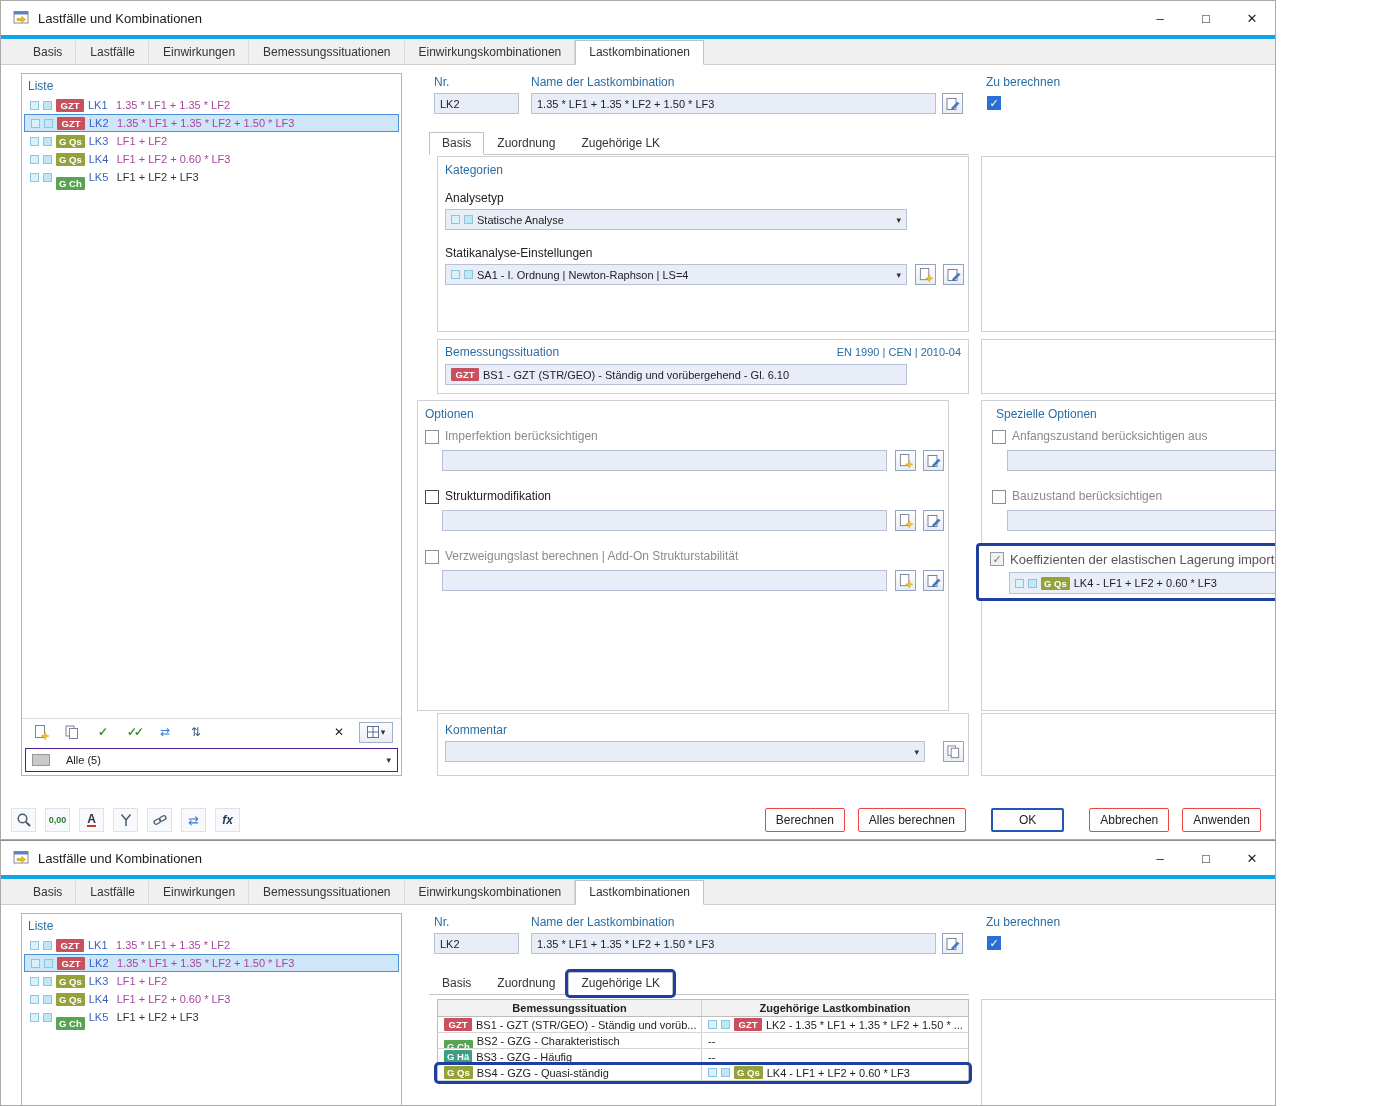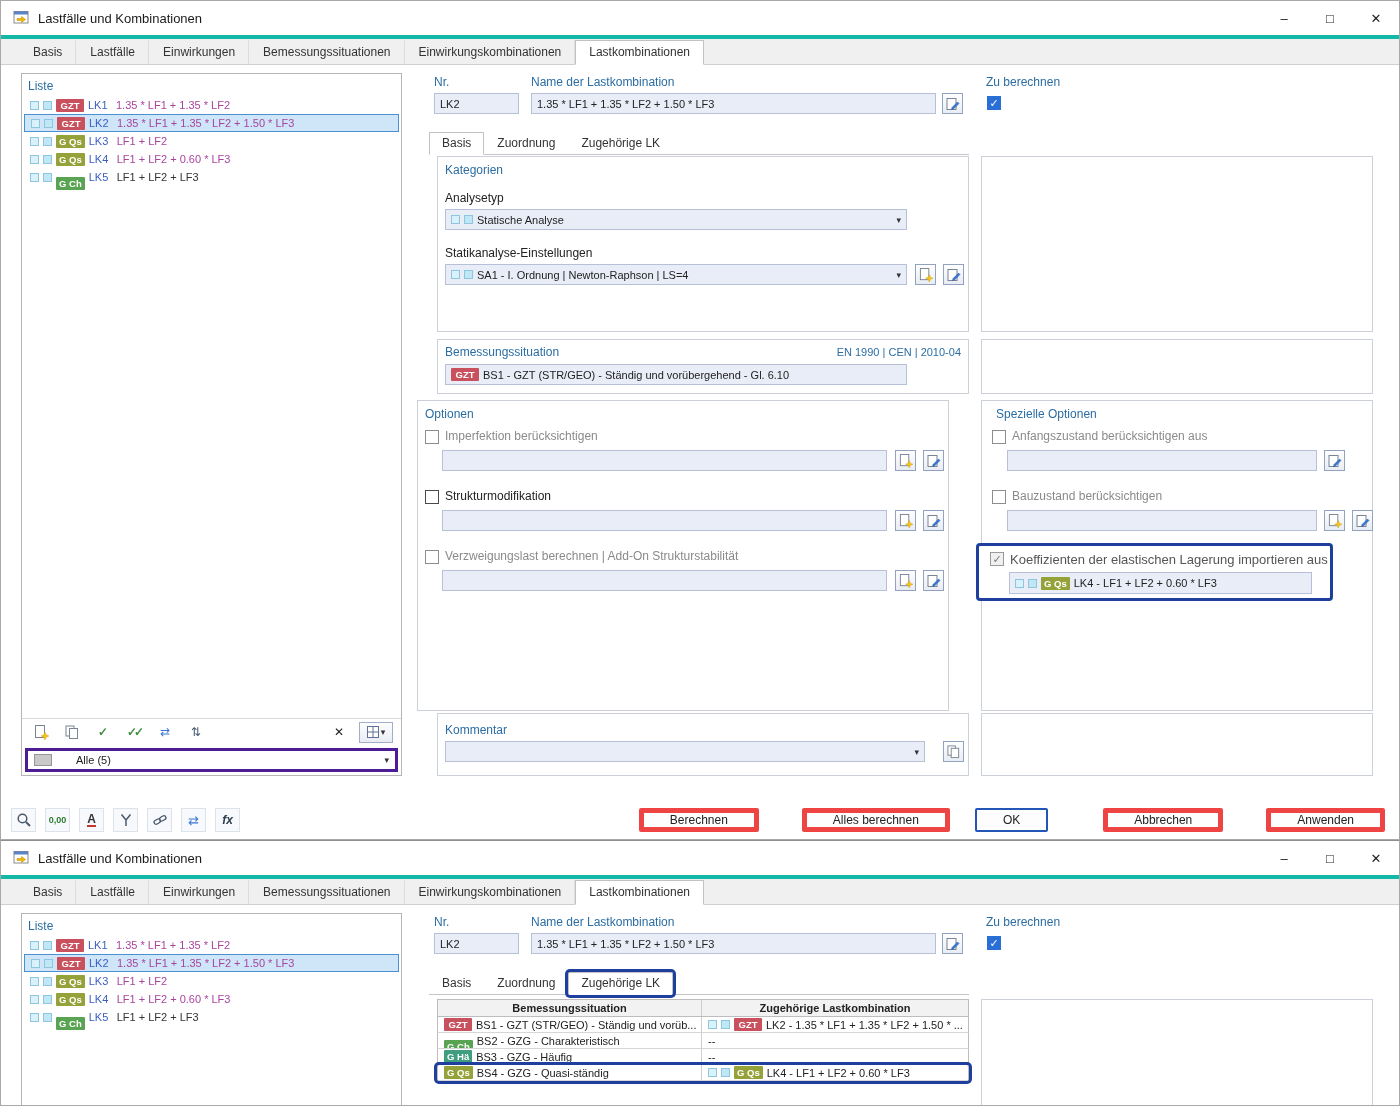--- a/index.html
+++ b/index.html
@@ -1,18 +1,18 @@
 <!DOCTYPE html>
 <html style="--accent: #2b6da3; --gzt: #c9515e; --gqs: #95a23a; --gch: #58a453; --gha: #3f9e7f; --highlight: #1e3f9e; --lkid: #3a5fc0; --formula: #a8459f; --formula-dark: #333333; --field-bg: #e9edf8; --field-border: #b7c0d6; --sel-bg: #cfe5f8; --sel-border: #4a90d2; --check-blue: #2a6fd6;"><head>
 <meta charset="utf-8">
 <style>
   * { margin:0; padding:0; box-sizing:border-box; }
   html,body { width:1400px; height:1106px; overflow:hidden; background:#fff;
     font-family:"Liberation Sans", sans-serif; font-size:12px; color:#222; }
-  .window { position:absolute; left:0; width:1400px; background:#14b8a6; border:1px solid #a9a9a9; overflow:hidden; }
+  .window { position:absolute; left:0; width:1276px; background:#0ea5e9; border:1px solid #a9a9a9; overflow:hidden; }
   #win-top { top:0; height:840px; }
   #win-bottom { top:840px; height:266px; border-top:1px solid #8f8f8f; }
 
   .titlebar { position:absolute; top:0; left:0; right:0; height:34px; display:flex; align-items:center; padding-left:12px; gap:9px; background:#fff; }
   .wtitle { font-size:13px; color:#1a1a1a; }
   .win-controls { margin-left:auto; display:flex; height:34px; }
   .wc { width:46px; height:34px; display:flex; align-items:center; justify-content:center; font-size:13px; color:#222; cursor:default; }
 
   .tabstrip { position:absolute; top:38px; left:0; right:0; height:26px; background:#f0f0f0; border-bottom:1px solid #cfcfcf; display:flex; align-items:flex-end; padding-left:18px; }
   .tab { padding:4px 13px 5px 13px; font-size:12px; color:#333; border:1px solid transparent; border-bottom:none; border-right:1px solid #dcdcdc; }
@@ -39,21 +39,21 @@
   .badge.gch { background:var(--gch);margin-top:12px; }
   .badge.gha { background:var(--gha); }
   .lk-id { color:var(--lkid); min-width:24px; }
   .lk-f { color:var(--formula); white-space:nowrap; }
   .lk-f.dark { color:var(--formula-dark); }
 
   .list-toolbar { position:absolute; left:0; right:0; bottom:30px; height:27px; border-top:1px solid #dadada; display:flex; align-items:center; gap:9px; padding:0 8px; }
   .tb { width:22px; height:21px; display:flex; align-items:center; justify-content:center; font-size:12px; color:#41566b; }
   .tb.right { margin-left:auto; }
   .tb.combo { width:34px; border:1px solid #9fb0c6; background:linear-gradient(#fdfdfd,#e9edf4); gap:2px; }
-  .filter-row { position:absolute; left:3px; right:3px; bottom:3px; height:24px; border:3px solid #4c1d95; background:#fff; display:flex; align-items:center; gap:24px; padding:0 6px; font-size:11px; }
+  .filter-row { position:absolute; left:3px; right:3px; bottom:3px; height:24px; border:1px solid #4c1d95; background:#fff; display:flex; align-items:center; gap:16px; padding:0 6px; font-size:11px; }
   .swatch { width:18px; height:12px; background:#c9c9c9; border:1px solid #979797; flex:none; }
   .chev { margin-left:auto; font-size:9px; color:#333; }
 
   
   .field { position:absolute; background:var(--field-bg); border:1px solid var(--field-border); height:21px; display:flex; align-items:center; gap:4px; padding:0 5px; font-size:11px; color:#222; }
   .mini-btn { position:absolute; width:21px; height:21px; border:1px solid #93a3bf; background:linear-gradient(#fefefe,#e8ecf4); display:flex; align-items:center; justify-content:center; }
   .cb { position:absolute; width:14px; height:14px; border:1px solid #8d8d8d; background:#fff; display:flex; align-items:center; justify-content:center; font-size:11px; color:transparent; }
   .cb.strong { border-color:#4a4a4a; }
   .cb.checked { background:var(--check-blue); border-color:var(--check-blue); color:#fff; }
   .cb.checked-gray { background:#f0f0f0; border-color:#9a9a9a; color:#777; }
@@ -75,21 +75,21 @@
   .tc1 { width:264px; border-right:1px solid #cfcfcf; flex:none; }
   .tc2 { flex:1; }
   .trow.head .tcell { justify-content:center; padding-left:0; }
   .trow.annot { box-shadow:0 0 0 3px var(--highlight); border-radius:2px; position:relative; z-index:5; }
 
   
   .footer { position:absolute; left:0; right:0; bottom:0; height:38px; background:#fff; }
   .footer-icons { position:absolute; left:10px; top:7px; display:flex; gap:9px; }
   .fi { width:25px; height:24px; display:flex; align-items:center; justify-content:center; border:1px solid #dde3ea; background:#f7f9fc; font-size:10px; color:#34495c; }
   .footer-btns { position:absolute; right:14px; top:7px; display:flex; gap:13px; align-items:center; }
-  .btn { height:24px; padding:0 26px; border:5px solid #ef4444; background:#fdfdfd; font-size:12px; display:flex; align-items:center; border-radius:2px; color:#222;margin-left:30px; }
+  .btn { height:24px; padding:0 10px; border:1px solid #ef4444; background:#fdfdfd; font-size:12px; display:flex; align-items:center; border-radius:2px; color:#222; }
   .btn.ok { border:2px solid #2456b8; padding:0 26px; margin:0 12px; }
 
   .norm { position:absolute; color:var(--accent); font-size:11px; }
   .fx { font-style:italic; font-weight:bold; font-size:12px; color:#2c3e50; }
   .dec { color:#2e7d32; font-size:9px; font-weight:bold; }
   .alpha { font-size:12px; font-weight:bold; color:#333; border-bottom:2px solid #c0392b; line-height:1; }
 </style>
 </head>
 <body>
 

